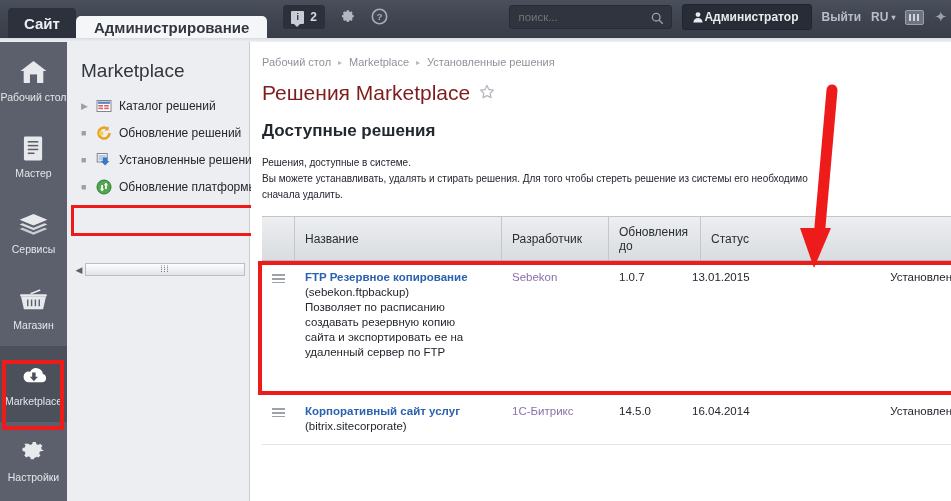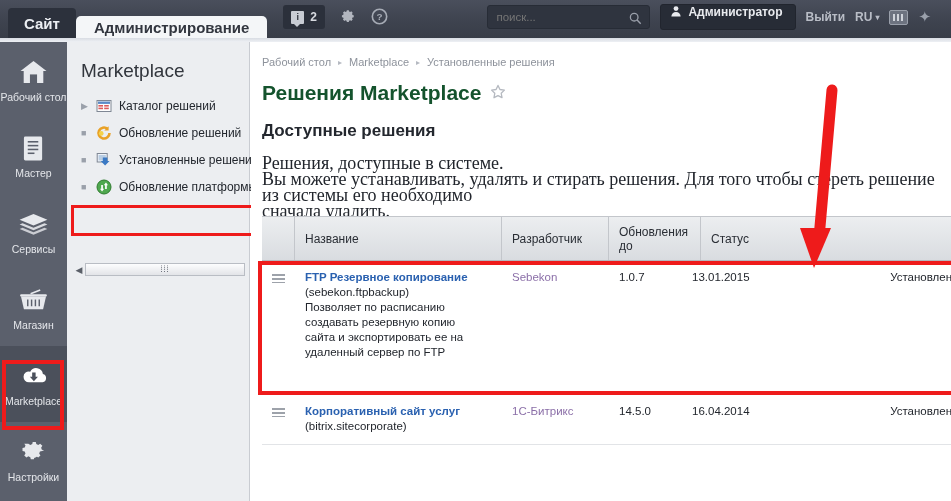--- a/index.html
+++ b/index.html
@@ -49,35 +49,35 @@
   .notif-sq::after {
     content:""; position:absolute; bottom:-3px; left:3px;
     border-left:3px solid transparent; border-right:3px solid transparent;
     border-top:3px solid #c8ccd4;
   }
   .notif-count { color: #d7dae0; font-size: 12px; font-weight: bold; }
   .ico-btn { width: 18px; height: 18px; opacity: .85; }
 
   .hdr-right {
     margin-left: auto; display: flex; align-items: center; height: 38px;
-    gap: 10px; padding-right: 20px; padding-bottom: 4px;
+    gap: 10px; padding-right: 4px; padding-bottom: 4px;
   }
   .search-box {
     position: relative; width: 163px; height: 24px;
     background: #2f343f; border: 1px solid #272c36; border-radius: 3px;
     display: flex; align-items: center;
   }
   .search-box input {
     background: transparent; border: 0; outline: none;
     color: #a9aeb8; font-size: 11.5px; padding-left: 8px; width: 130px;
     font-family: "Liberation Sans", sans-serif;
   }
   .search-ico { position: absolute; right: 7px; top: 5px; }
   .user-pill {
-    display: flex; align-items: flex-start; gap: 6px;
+    display: flex; align-items: center; gap: 0;
     height: 26px; padding: 0 12px 0 9px;
     background: #272c36; border: 1px solid #21252e; border-radius: 3px;
     color: #e8eaee; font-size: 12px; font-weight: bold;
   }
   .hdr-link { color: #b9bdc6; font-size: 12px; font-weight: bold; }
   .hdr-lang { color: #b9bdc6; font-size: 12px; font-weight: bold; display:flex; align-items:center; gap:3px;}
   .kbd-ico {
     width: 19px; height: 15px; border: 1.5px solid #9aa0ab; border-radius: 2px;
     background: #6d7380; display:flex; align-items:center; justify-content:center;
   }
@@ -139,24 +139,24 @@
   
   .main {
     position: absolute; left: 251px; top: 42px; width: 700px; height: 459px;
     background: #ffffff; overflow: hidden;
   }
   .crumbs { display: flex; align-items: center; gap: 7px; padding: 14px 0 0 11px; }
   .crumbs span { font-size: 11px; color: #8d929b; }
   .crumb-sep { font-size: 8px !important; color: #b4b8c0 !important; }
   .page-title {
     display: flex; align-items: center; gap: 9px;
-    padding: 13px 0 0 11px; font-size: 21px; font-weight: bold; color: #14532d;
+    padding: 13px 0 0 11px; font-size: 21px; font-weight: normal; color: #7f1d1d;
   }
   .sub-title { padding: 16px 16px 0 11px; font-size: 17px; font-weight: bold; color: #23272e; }
-  .desc { padding: 14px 8px 0 11px; font-size: 18px; color: #22262d; line-height: 16px; font-family: Liberation Serif, serif; }
+  .desc { padding: 14px 8px 0 11px; font-size: 10px; color: #22262d; line-height: 16px; }
 
   
   .tbl { position: absolute; left: 11px; top: 174px; width: 700px; }
   .thead {
     display: flex; height: 45px;
     background: linear-gradient(to bottom,#eceef0 0%,#d9dce0 100%);
     border-top: 1px solid #c3c6cb; border-bottom: 1px solid #b4b8be;
   }
   .th {
     display: flex; align-items: center; padding: 0 10px;

